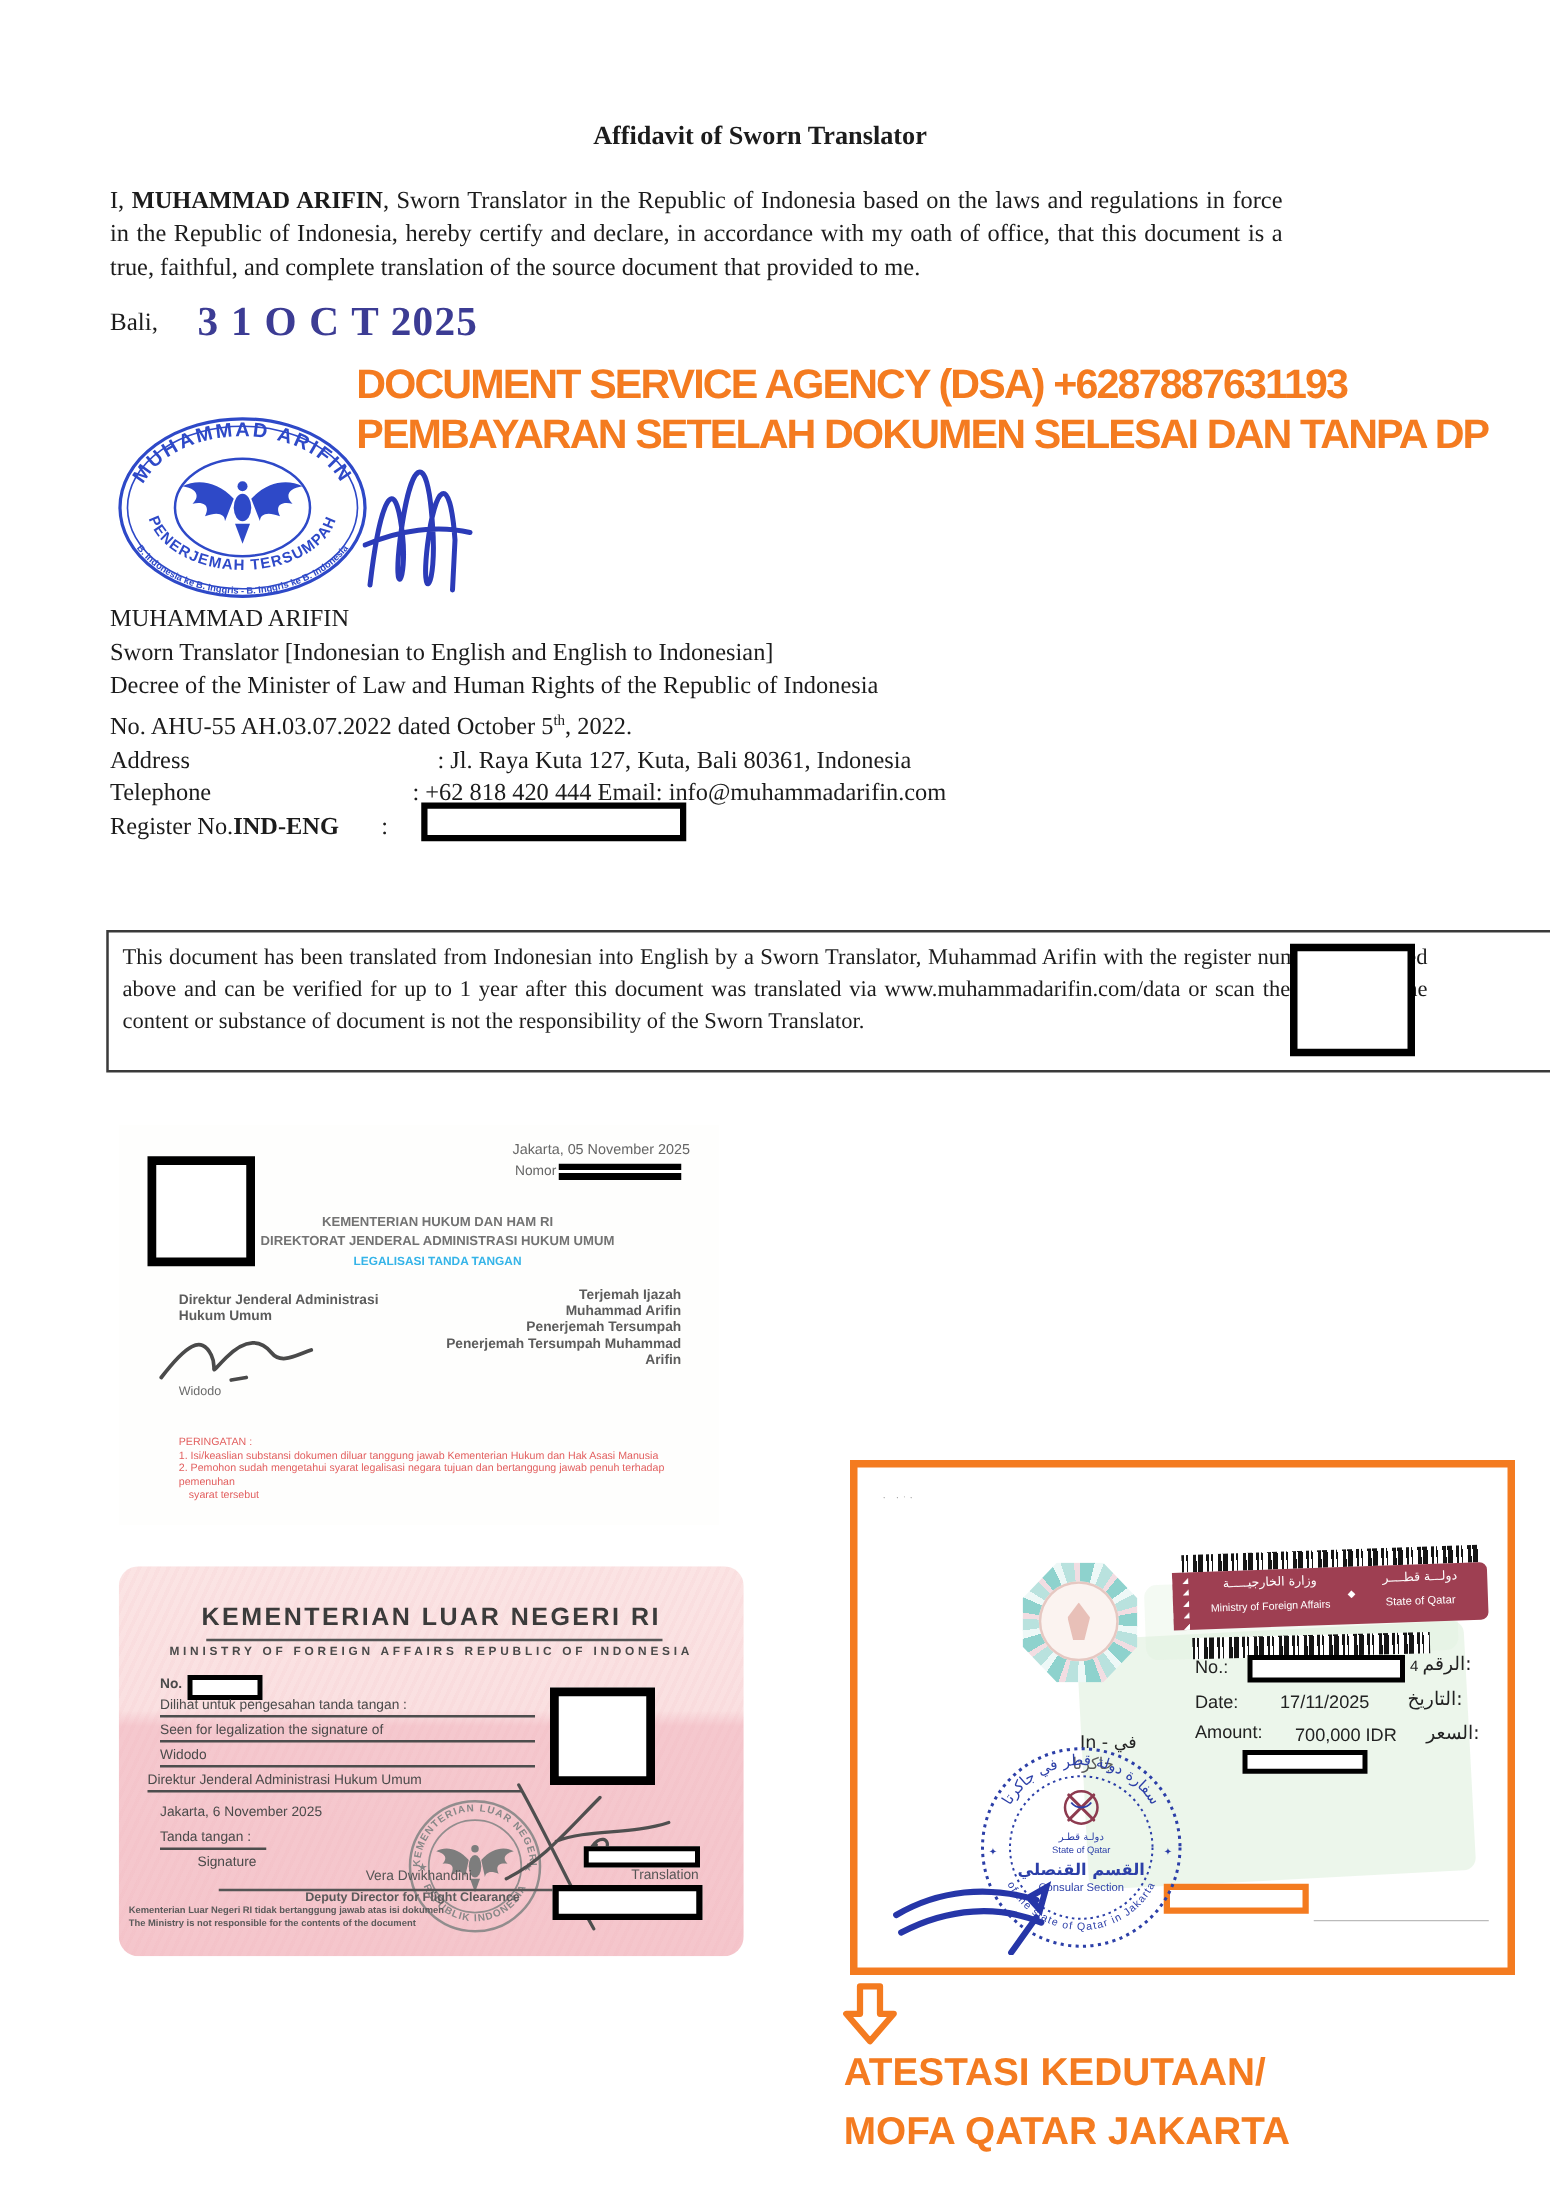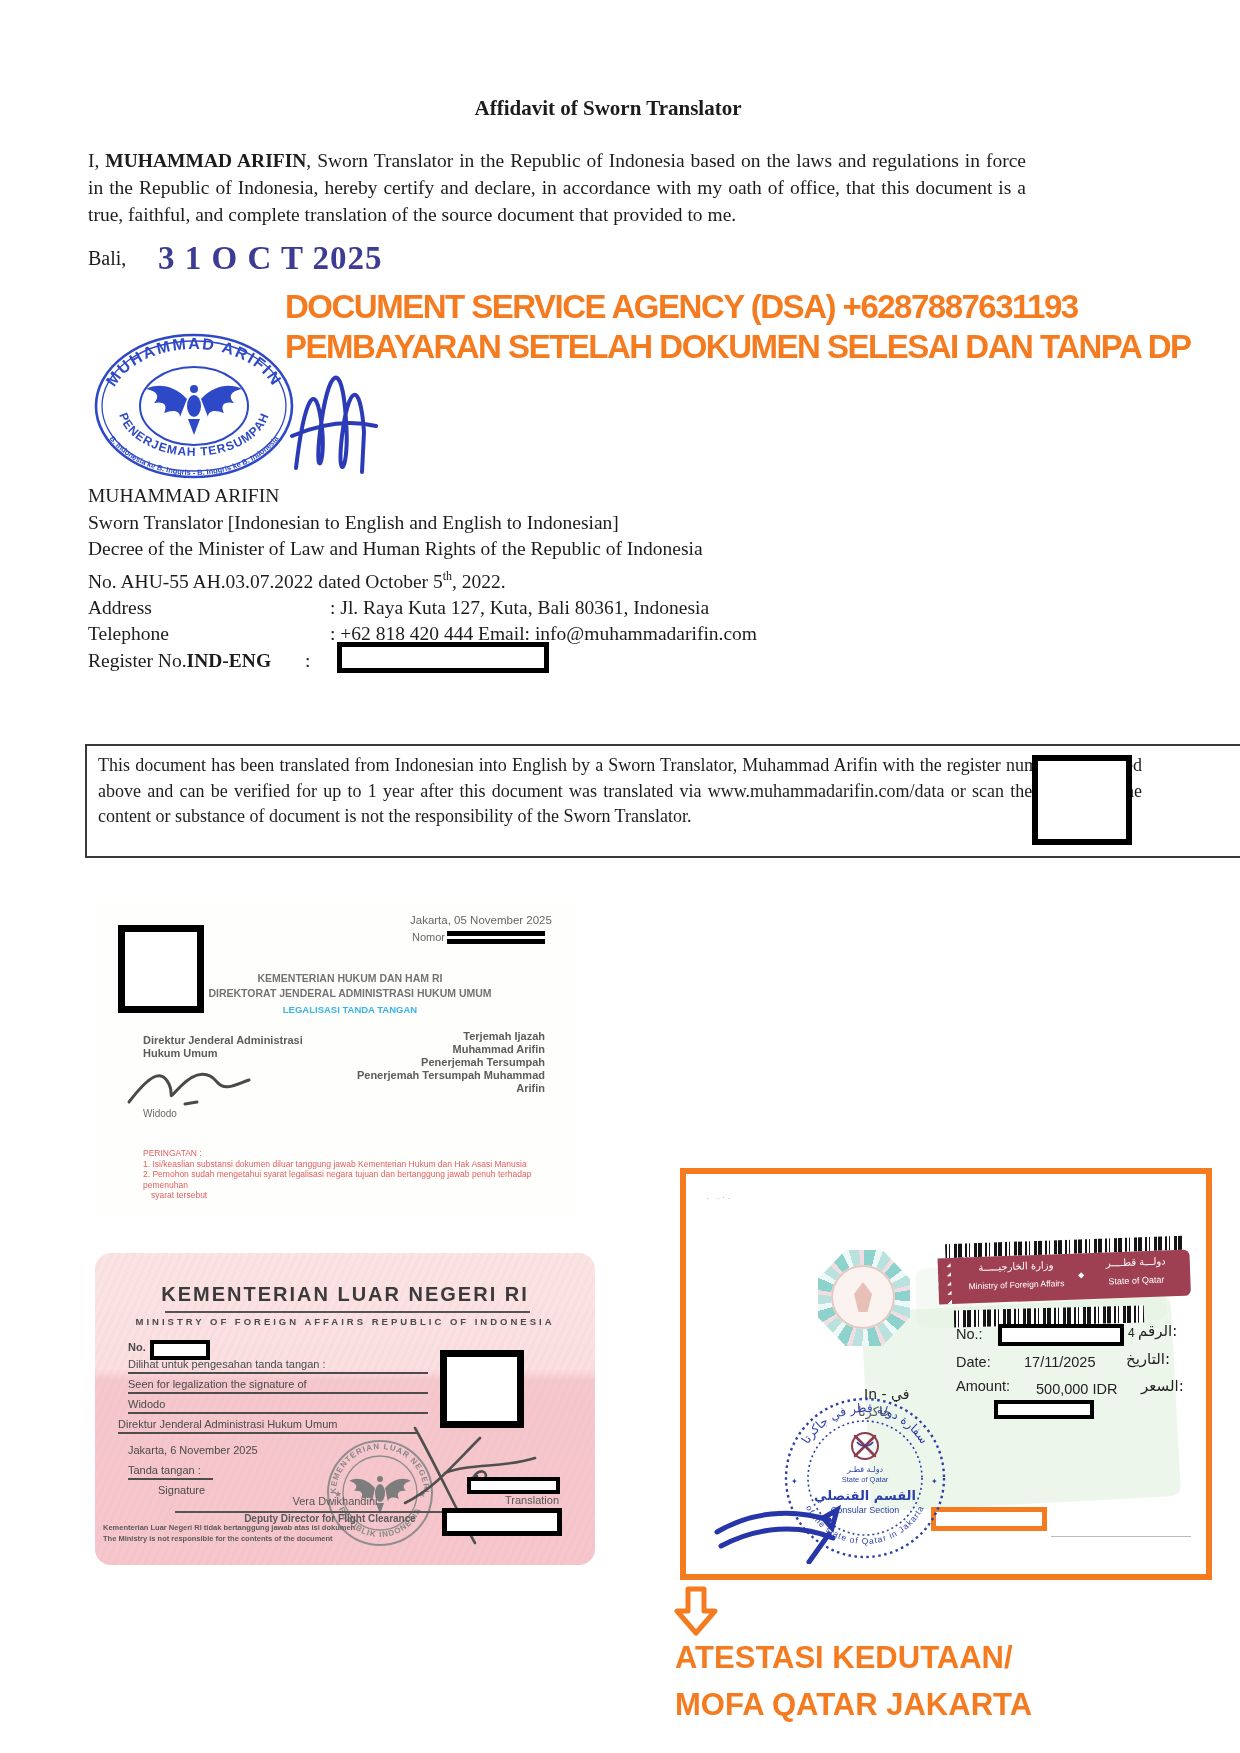--- a/index.html
+++ b/index.html
@@ -72,21 +72,21 @@
 
   <svg class="abs" style="left:290px;top:340px;" width="170" height="145" viewBox="0 0 170 145">
     <path d="M6,128 C14,60 26,34 32,88 C36,126 24,142 30,92 C38,28 52,16 56,80 C60,132 46,146 52,96 C58,48 70,36 74,92 L72,132 M2,96 C30,84 60,80 86,86" fill="none" stroke="#2B3BB8" stroke-width="4" stroke-linecap="round"></path>
   </svg>
 
   <div class="abs serif" style="left:88px;top:483px;font-size:19.5px;line-height:26.5px;">
     <div>MUHAMMAD ARIFIN</div>
     <div>Sworn Translator [Indonesian to English and English to Indonesian]</div>
     <div>Decree of the Minister of Law and Human Rights of the Republic of Indonesia</div>
     <div><span>No. AHU-55 AH.03.07.2022 dated October 5</span><sup style="font-size:12px;">th</sup><span>, 2022.</span></div>
-    <div style="display:flex;">
+    <div style="display:flex;gap:20px;">
       <span style="width:242px;">Address</span>
       <span>: Jl. Raya Kuta 127, Kuta, Bali 80361, Indonesia</span>
     </div>
     <div style="display:flex;">
       <span style="width:242px;">Telephone</span>
       <span>: +62 818 420 444   Email: info@muhammadarifin.com</span>
     </div>
     <div style="display:flex;">
       <span>Register No. </span>
       <b>IND-ENG</b>
@@ -224,21 +224,21 @@
     <div class="abs sans" style="left:270px;top:152px;font-size:14.5px;color:#222;">No.:</div>
     <div class="abs" style="left:312px;top:150px;width:118px;height:14px;background:#fff;border:4px solid #000;"></div>
     <div class="abs sans" style="left:442px;top:152px;font-size:12px;color:#222;">4</div>
     <div class="abs ar" style="left:452px;top:148px;font-size:15px;color:#222;">الرقم:</div>
 
     <div class="abs sans" style="left:270px;top:180px;font-size:14.5px;color:#222;">Date:</div>
     <div class="abs sans" style="left:338px;top:180px;font-size:14.5px;color:#222;">17/11/2025</div>
     <div class="abs ar" style="left:440px;top:176px;font-size:15px;color:#222;">التاريخ:</div>
 
     <div class="abs sans" style="left:270px;top:204px;font-size:14.5px;color:#222;">Amount:</div>
-    <div class="abs sans" style="left:350px;top:207px;font-size:14.5px;color:#222;">500,000 IDR</div>
+    <div class="abs sans" style="left:350px;top:207px;font-size:14.5px;color:#222;">700,000 IDR</div>
     <div class="abs ar" style="left:455px;top:203px;font-size:15px;color:#222;">السعر:</div>
 
     <div class="abs ar" style="left:178px;top:212px;font-size:14px;color:#222;">In - في</div>
     <div class="abs ar" style="left:172px;top:230px;font-size:13px;color:#333;opacity:.8;">جاكرتا</div>
 
     <div class="abs" style="left:308px;top:226px;width:92px;height:11px;background:#fff;border:4px solid #000;"></div>
 
 
     <div class="abs" style="left:245px;top:333px;width:106px;height:14px;background:#fff;border:5px solid #F47B20;"></div>
     <div class="abs" style="left:365px;top:362px;width:140px;border-top:1.5px solid #bbb;"></div>

